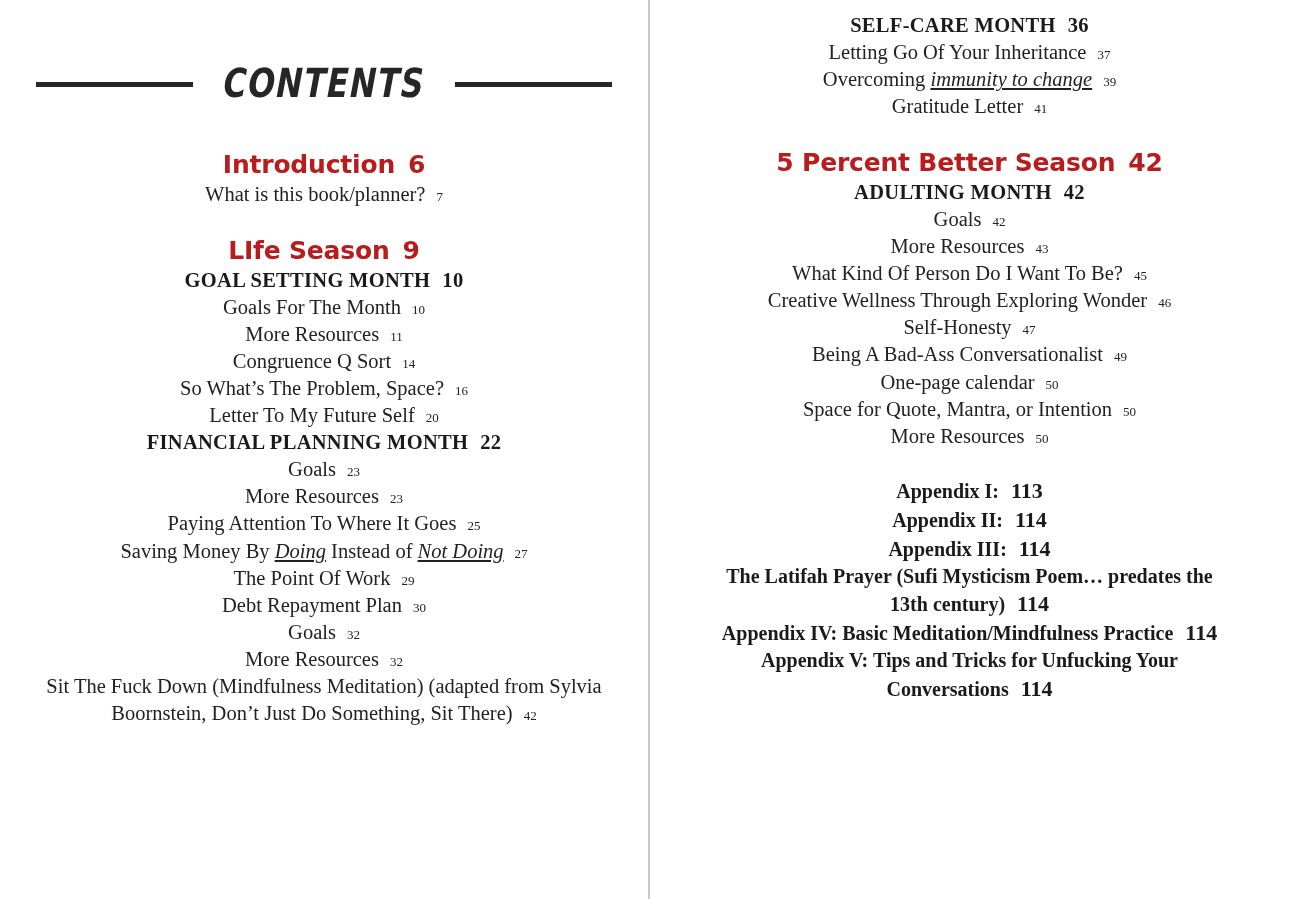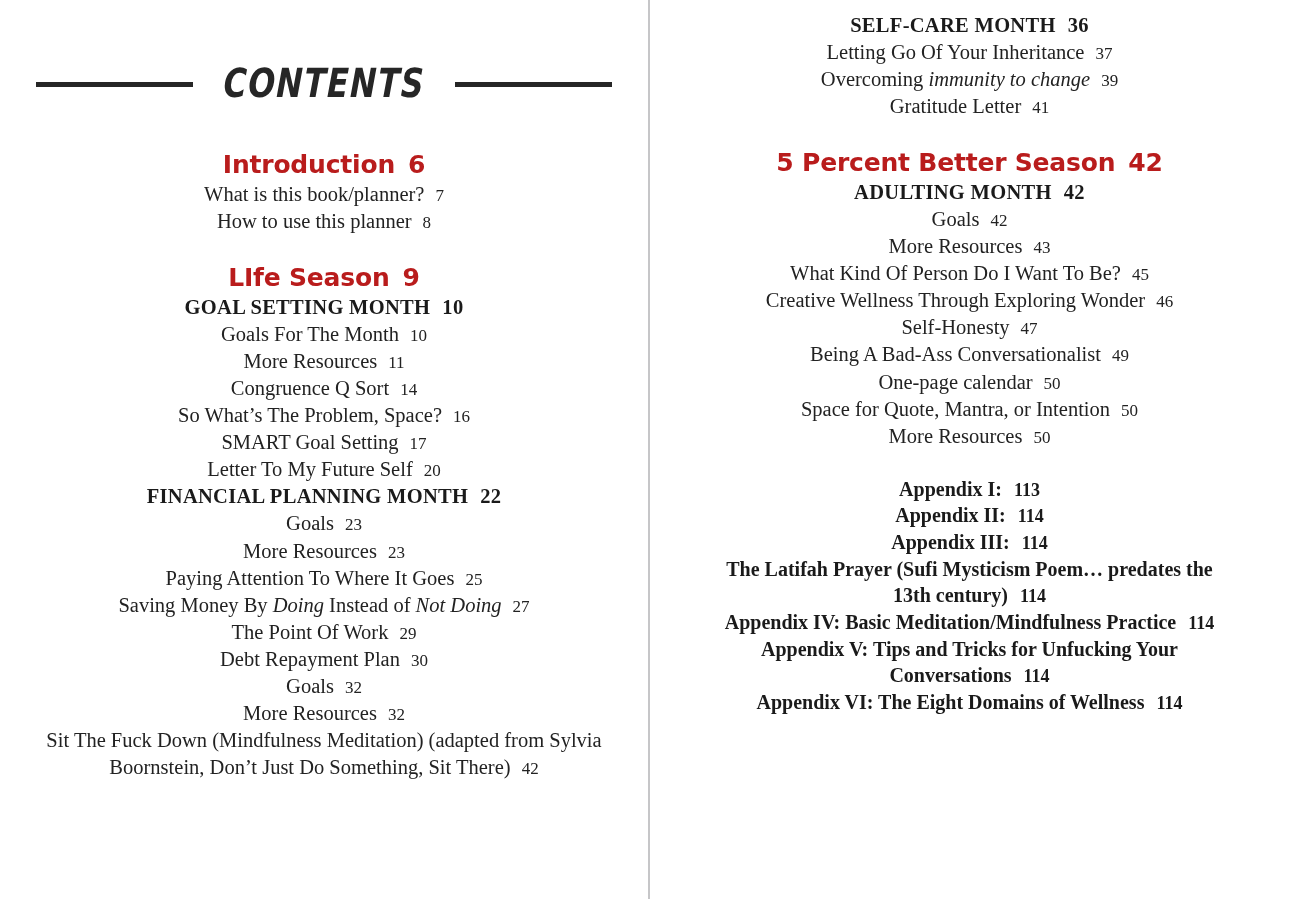--- a/index.html
+++ b/index.html
@@ -112,36 +112,36 @@
 
   
   .entry.item {
     font-family: "Liberation Serif", "DejaVu Serif", serif;
     font-weight: 400;
     font-size: 20.5px;
     color: #222222;
   }
   .entry.item .page-num {
     margin-left: 11px;
-    font-size: 17px;
+    font-size: 13px;
   }
 
   
   .entry.appendix {
     font-family: "Liberation Serif", "DejaVu Serif", serif;
     font-weight: 700;
     font-size: 20px;
     color: #1a1a1a;
   }
   .entry.appendix .page-num {
     margin-left: 12px;
-    font-size: 18px;
-  }
-
-  .entry em { font-style: italic; }
+    font-size: 22px;
+  }
+
+  .entry em { font-style: italic; text-decoration: underline; }
 
   
   .gap-sm { height: 12px; }
   .gap-md { height: 26px; }
   .gap-lg { height: 40px; }
 
   .spacer { width: 100%; }
 </style>
 </head>
 <body>
@@ -153,29 +153,27 @@
   <div class="col col-left">
     <div class="masthead">
       <div class="rule rule-left"></div>
       <div class="masthead-title">CONTENTS</div>
       <div class="rule rule-right"></div>
     </div>
     <div class="toc-list" id="left-list">
         <div class="spacer gap-lg"></div>
         <div class="entry season"><span class="label">Introduction</span><span class="page-num">6</span></div>
         <div class="entry item"><span class="label">What is this book/planner?</span><span class="page-num">7</span></div>
-        <div class="entry item"><span class="label">How to use this planner</span><span class="page-num">8</span></div>
         <div class="spacer gap-md"></div>
         <div class="entry season"><span class="label">LIfe Season</span><span class="page-num">9</span></div>
         <div class="entry month"><span class="label">GOAL SETTING MONTH</span><span class="page-num">10</span></div>
         <div class="entry item"><span class="label">Goals For The Month</span><span class="page-num">10</span></div>
         <div class="entry item"><span class="label">More Resources</span><span class="page-num">11</span></div>
         <div class="entry item"><span class="label">Congruence Q Sort</span><span class="page-num">14</span></div>
         <div class="entry item"><span class="label">So What’s The Problem, Space?</span><span class="page-num">16</span></div>
-        <div class="entry item"><span class="label">SMART Goal Setting</span><span class="page-num">17</span></div>
         <div class="entry item"><span class="label">Letter To My Future Self</span><span class="page-num">20</span></div>
         <div class="entry month"><span class="label">FINANCIAL PLANNING MONTH</span><span class="page-num">22</span></div>
         <div class="entry item"><span class="label">Goals</span><span class="page-num">23</span></div>
         <div class="entry item"><span class="label">More Resources</span><span class="page-num">23</span></div>
         <div class="entry item"><span class="label">Paying Attention To Where It Goes</span><span class="page-num">25</span></div>
         <div class="entry item"><span class="label">Saving Money By <em>Doing</em> Instead of <em>Not Doing</em></span><span class="page-num">27</span></div>
         <div class="entry item"><span class="label">The Point Of Work</span><span class="page-num">29</span></div>
         <div class="entry item"><span class="label">Debt Repayment Plan</span><span class="page-num">30</span></div>
         <div class="entry item"><span class="label">Goals</span><span class="page-num">32</span></div>
         <div class="entry item"><span class="label">More Resources</span><span class="page-num">32</span></div>
@@ -202,17 +200,16 @@
         <div class="entry item"><span class="label">One-page calendar</span><span class="page-num">50</span></div>
         <div class="entry item"><span class="label">Space for Quote, Mantra, or Intention</span><span class="page-num">50</span></div>
         <div class="entry item"><span class="label">More Resources</span><span class="page-num">50</span></div>
         <div class="spacer gap-md"></div>
         <div class="entry appendix"><span class="label">Appendix I:</span><span class="page-num">113</span></div>
         <div class="entry appendix"><span class="label">Appendix II:</span><span class="page-num">114</span></div>
         <div class="entry appendix"><span class="label">Appendix III:</span><span class="page-num">114</span></div>
         <div class="entry appendix"><span class="label">The Latifah Prayer (Sufi Mysticism Poem… predates the 13th century)</span><span class="page-num">114</span></div>
         <div class="entry appendix"><span class="label">Appendix IV: Basic Meditation/Mindfulness Practice</span><span class="page-num">114</span></div>
         <div class="entry appendix"><span class="label">Appendix V: Tips and Tricks for Unfucking Your Conversations</span><span class="page-num">114</span></div>
-        <div class="entry appendix"><span class="label">Appendix VI: The Eight Domains of Wellness</span><span class="page-num">114</span></div>
       </div>
   </div>
 
 </div>
 
 </body></html>

